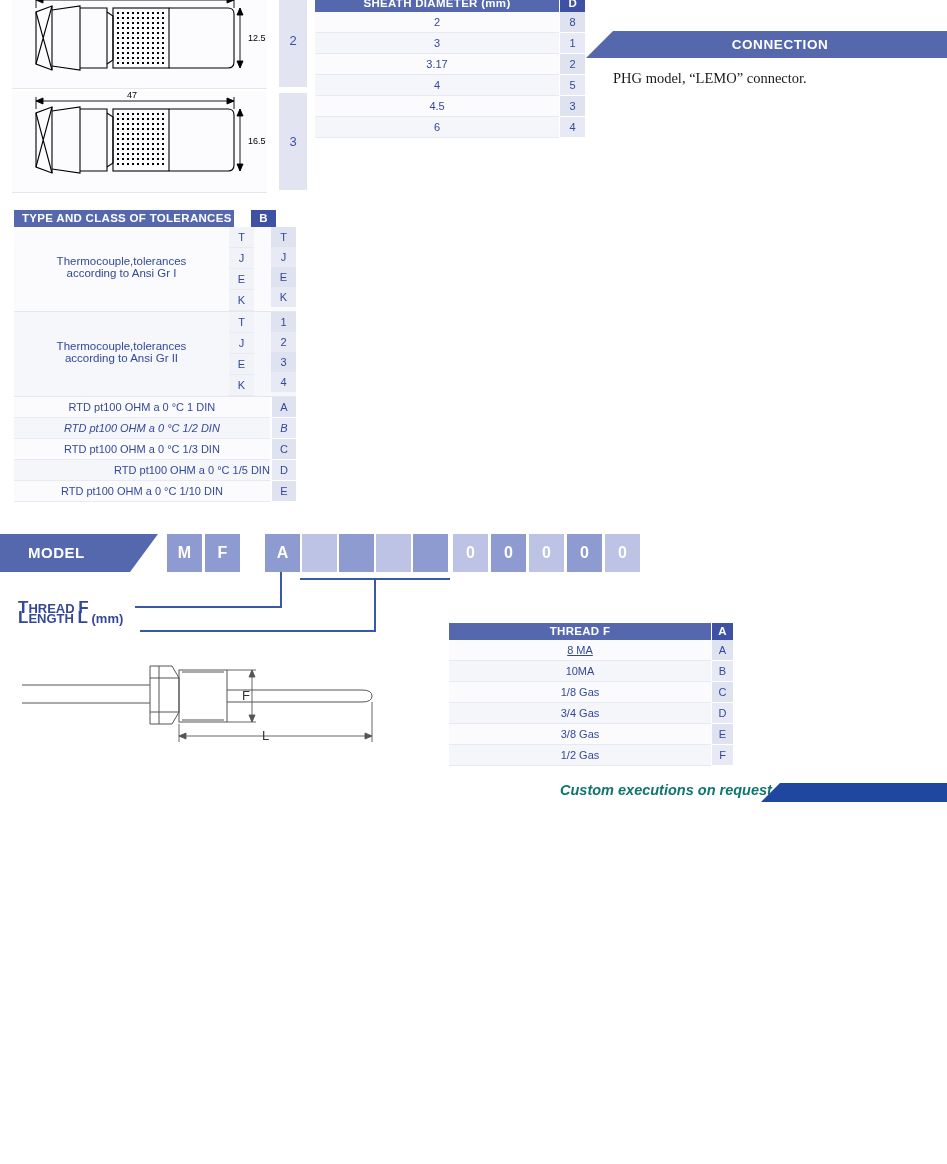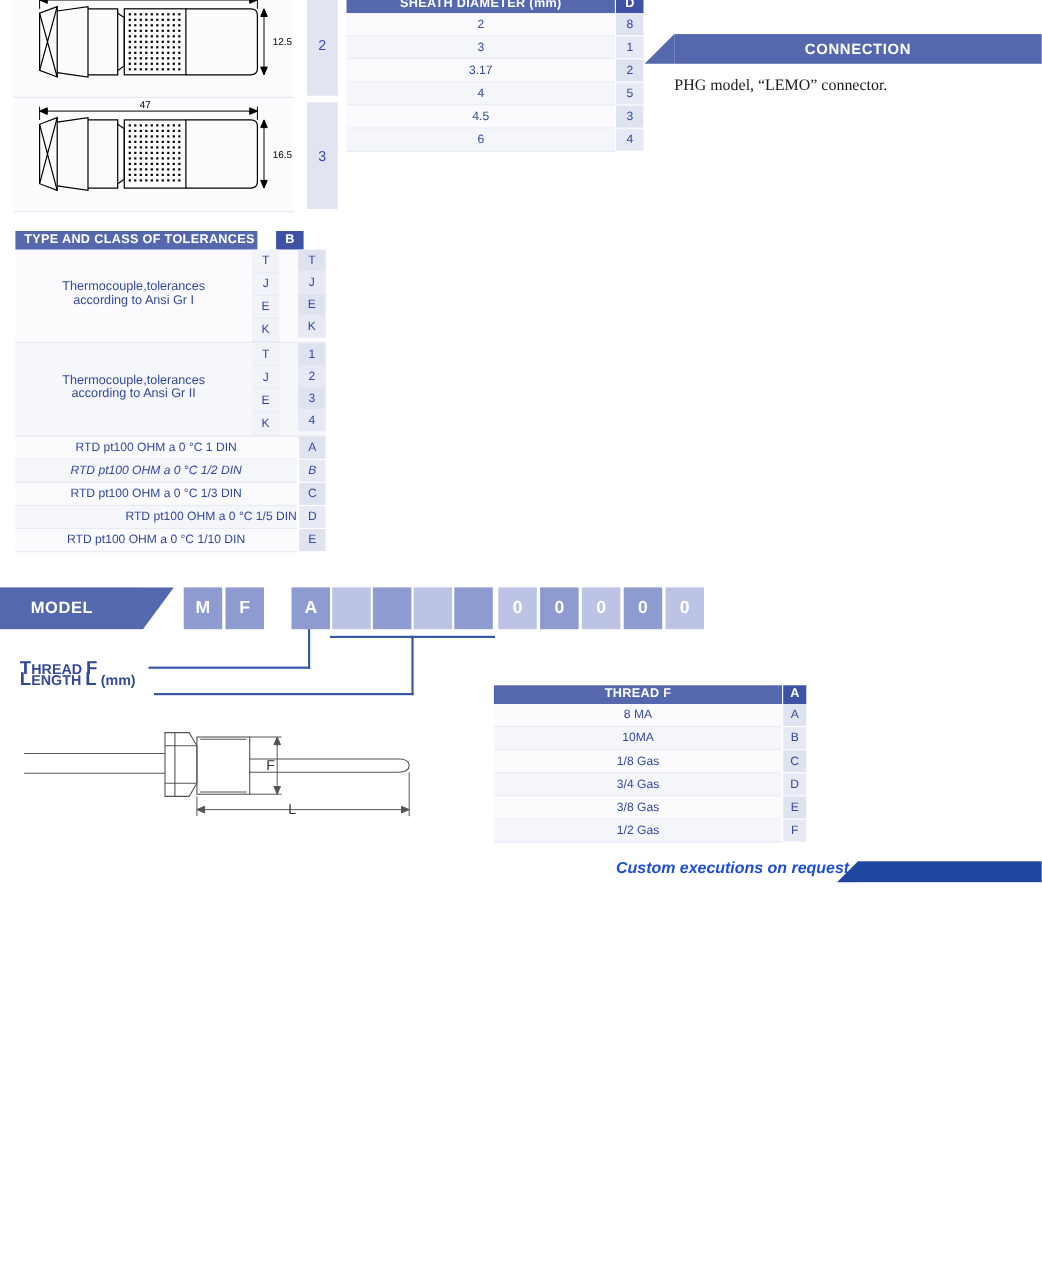--- a/index.html
+++ b/index.html
@@ -74,21 +74,21 @@
   
   .lbl{
     position:absolute;color:#33489a;font-weight:bold;white-space:nowrap;
     font-size:13px;
   }
   .lbl .big{font-size:17px;}
 
   
   .footer-text{
     position:absolute;left:560px;top:782px;font-style:italic;font-weight:bold;
-    font-size:14.5px;color:#1d4ed8;white-space:nowrap;
+    font-size:14.5px;color:#0f766e;white-space:nowrap;
   }
   .footer-bar{position:absolute;left:780px;top:783px;width:167px;height:19px;background:#1f47a0;}
   .footer-bar .notch{
     position:absolute;left:-19px;top:0;width:0;height:0;border-style:solid;
     border-width:0 0 19px 19px;border-color:transparent transparent #1f47a0 transparent;
   }
   svg{display:block;}
 </style>
 </head>
 <body>
@@ -554,21 +554,21 @@
     <text x="248" y="88" font-size="13" fill="#333" font-family="Liberation Sans, sans-serif">L</text>
   </svg>
 </div>
 
 <div class="abs" style="left:449px;top:623px;width:284px;">
   <div style="display:flex;">
     <div class="hdr" style="width:262px;">THREAD F</div>
     <div class="hdr-code" style="width:21px;margin-left:1px;">A</div>
   </div>
   <div style="display:flex;">
-    <div class="rw rw-a sep" style="width:262px;">8 MA</div>
+    <div class="rw rw-a sep" style="width:262px;text-decoration:underline;">8 MA</div>
     <div class="code" style="width:21px;margin-left:1px;">A</div>
   </div>
   <div style="display:flex;">
     <div class="rw rw-b sep" style="width:262px;">10MA</div>
     <div class="code code-alt" style="width:21px;margin-left:1px;">B</div>
   </div>
   <div style="display:flex;">
     <div class="rw rw-a sep" style="width:262px;">1/8 Gas</div>
     <div class="code" style="width:21px;margin-left:1px;">C</div>
   </div>

